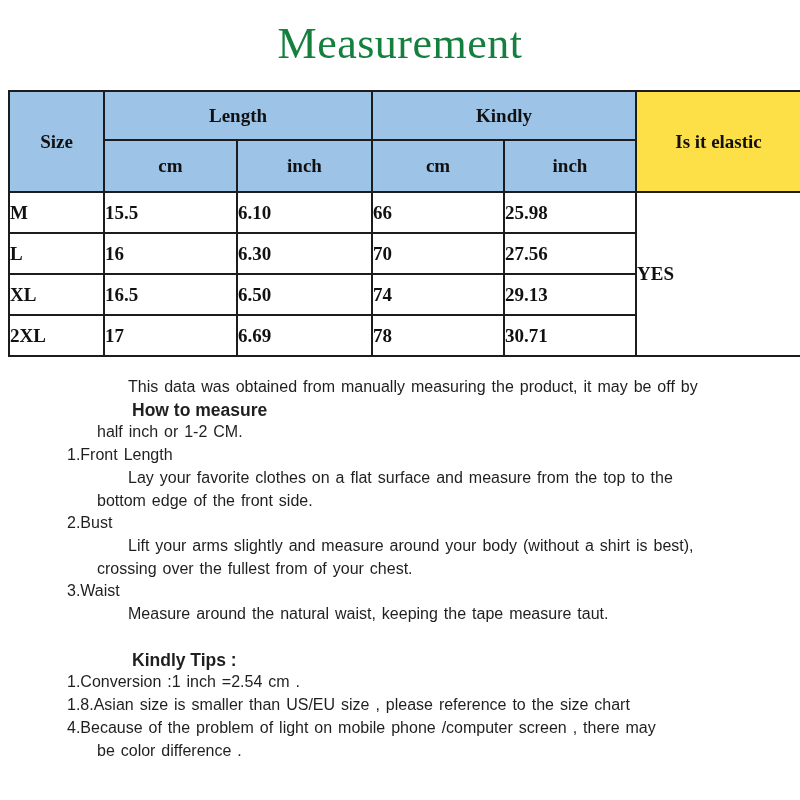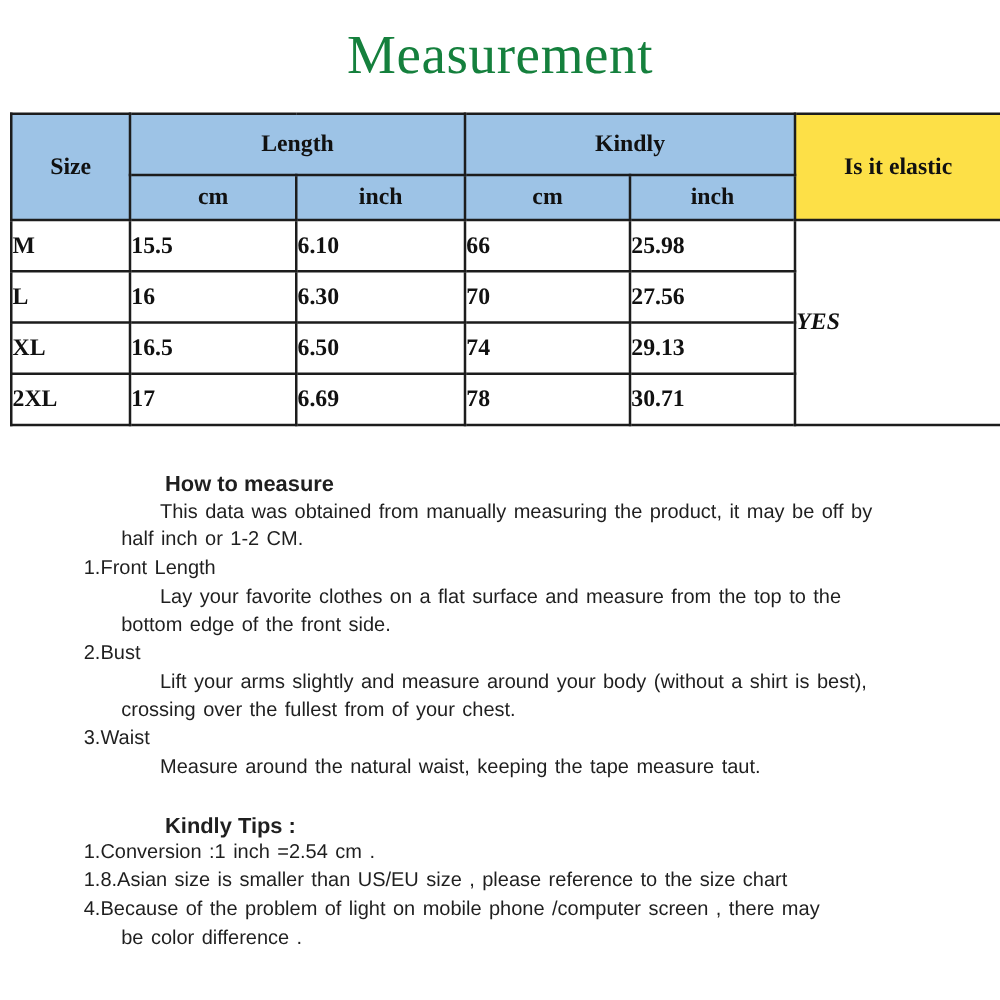--- a/index.html
+++ b/index.html
@@ -32,37 +32,36 @@
     padding: 0;
     color: #111111;
   }
   .size-table .blue { background: #9dc3e6; }
   .size-table thead th {
     font-family: "Liberation Serif", serif;
     font-size: 19px;
     font-weight: bold;
   }
   tr.header-row-1 { height: 49px; }
-  tr.header-row-2 { height: 36px; }
+  tr.header-row-2 { height: 52px; }
   .size-table tbody tr { height: 41px; }
   th.elastic-header {
     background: #fde047;
     font-family: "Liberation Mono", monospace;
     font-size: 18px;
     font-weight: 600;
   }
   .size-table tbody td {
     font-family: "Liberation Serif", serif;
     font-size: 19px;
     font-weight: bold;
   }
   td.yes-cell {
     font-weight: normal;
     font-size: 20px;
-    font-style: italic;
   }
   .text-block {
     position: absolute;
     left: 0; top: 376px;
     width: 790px;
     font-size: 16px;
     line-height: 22.7px;
     color: #1f1f1f;
     word-spacing: 1.5px;
   }
@@ -127,22 +126,22 @@
       <td>2XL</td>
       <td>17</td>
       <td>6.69</td>
       <td>78</td>
       <td>30.71</td>
     </tr>
   </tbody>
 </table>
 
 <div class="text-block">
+  <div class="line first">This data was obtained from manually measuring the product, it may be off by</div>
   <div class="line heading">How to measure</div>
-  <div class="line first">This data was obtained from manually measuring the product, it may be off by</div>
   <div class="line cont">half inch or 1-2 CM.</div>
   <div class="line num">1.Front Length</div>
   <div class="line first">Lay your favorite clothes on a flat surface and measure from the top to the</div>
   <div class="line cont">bottom edge of the front side.</div>
   <div class="line num">2.Bust</div>
   <div class="line first">Lift your arms slightly and measure around your body (without a shirt is best),</div>
   <div class="line cont">crossing over the fullest from of your chest.</div>
   <div class="line num">3.Waist</div>
   <div class="line first">Measure around the natural waist, keeping the tape measure taut.</div>
   <div class="spacer-line"></div>

